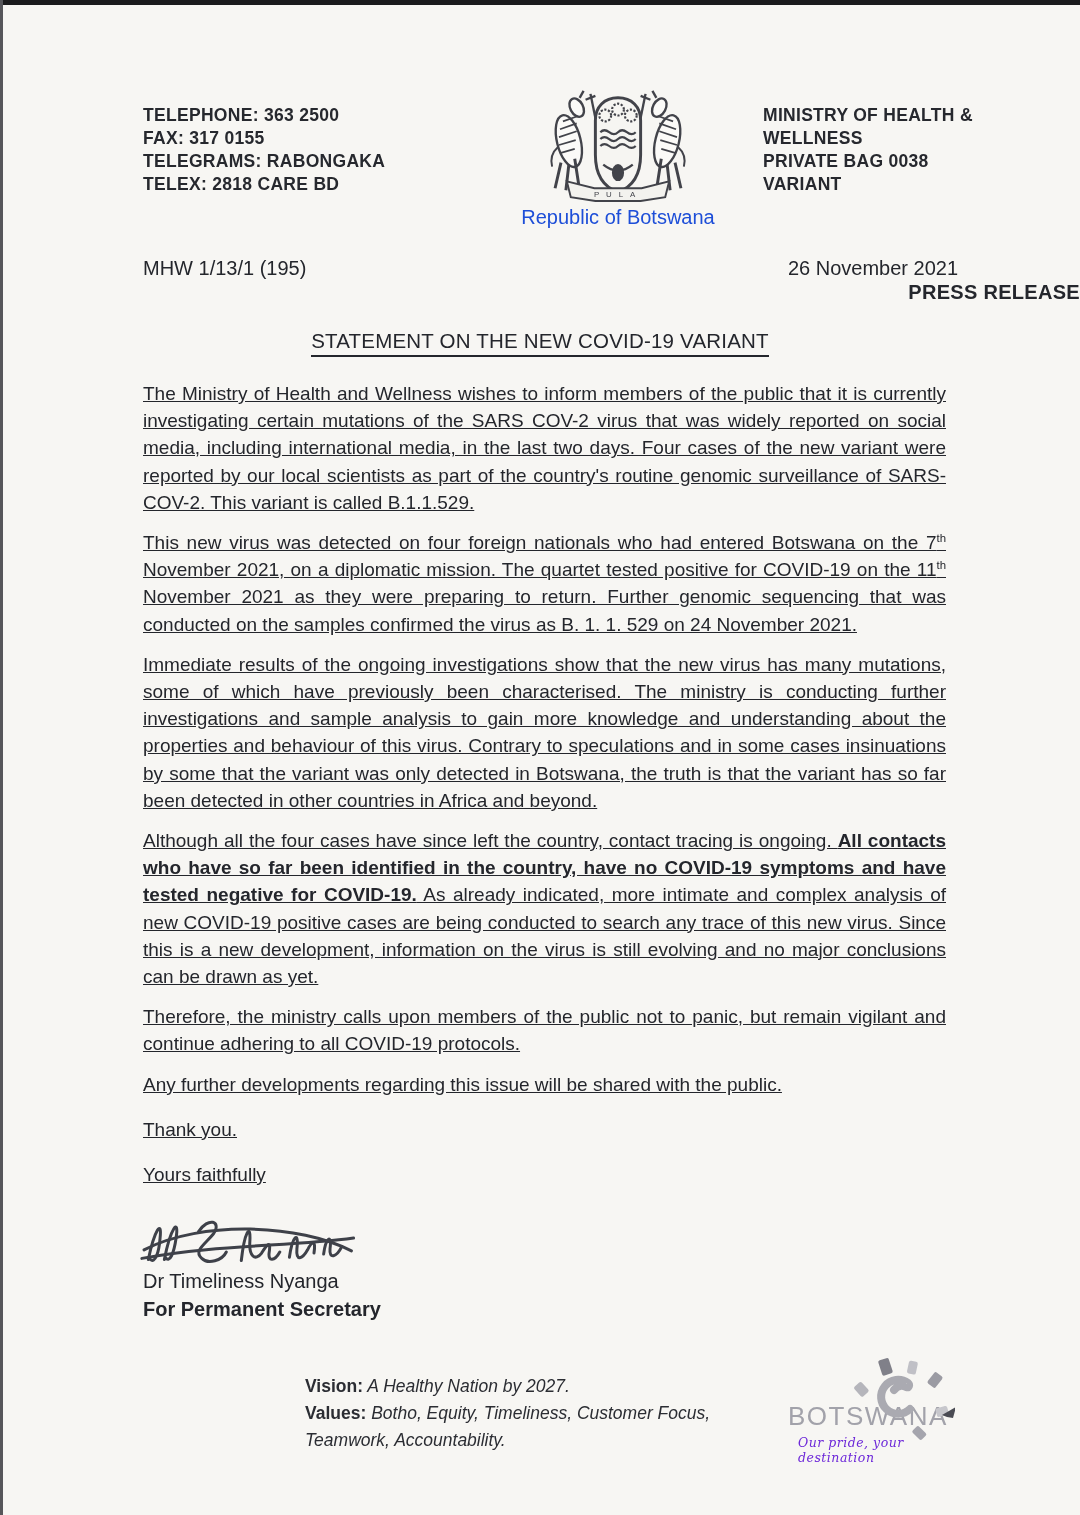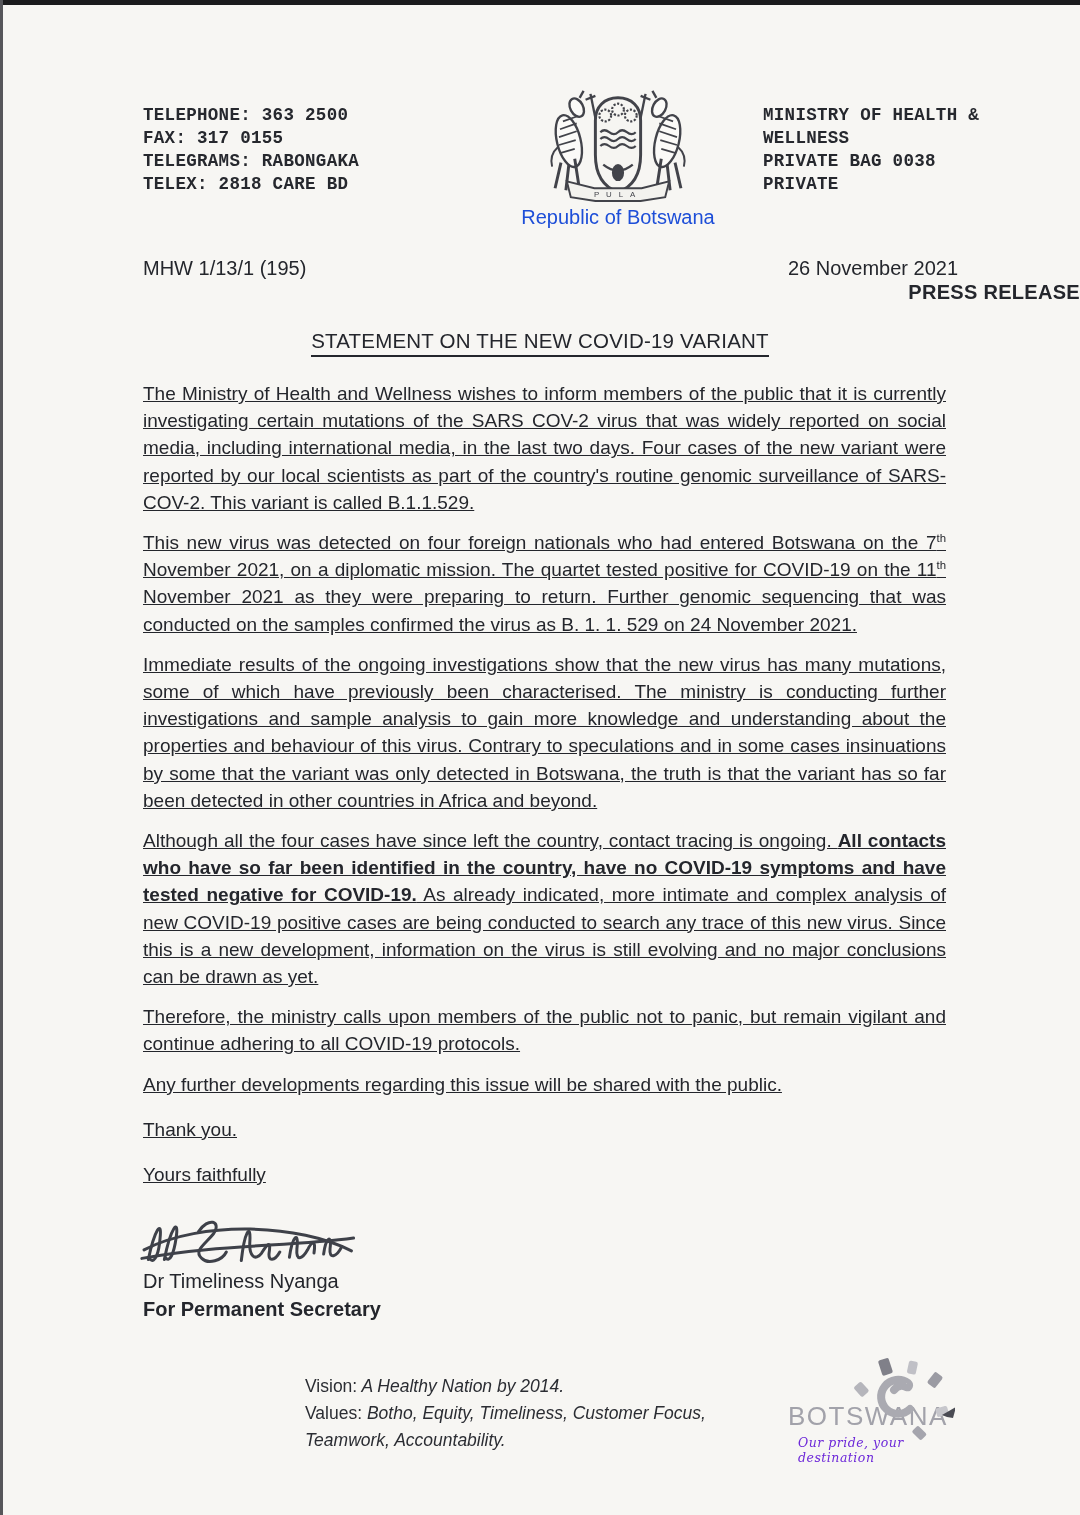--- a/index.html
+++ b/index.html
@@ -8,21 +8,21 @@
     position:relative; width:1080px; height:1515px; margin:0 auto;
     background:#f7f6f3; color:#24262c; overflow:hidden;
     font-family:"Liberation Sans", sans-serif;
   }
   .edge-top { position:absolute; top:0; left:0; right:0; height:5px; background:#1b1b1d; }
   .edge-left { position:absolute; top:0; left:0; bottom:0; width:3px; background:#56565a; }
 
   
   .letterhead { display:flex; justify-content:space-between; margin:96px 45px 0 143px; }
   .contact-block, .ministry-block {
-    font-family:Liberation Mono, monospace; font-weight:700;
+    font-family:Liberation Sans, sans-serif; font-weight:700;
     font-size:17.5px; line-height:23px; letter-spacing:0.3px; color:#26282e;
     padding-top:8px;
   }
   .contact-block { width:330px; }
   .ministry-block { width:272px; }
   .emblem-block { width:230px; text-align:center; margin-top:-10px; }
   .emblem-block svg { display:block; margin:0 auto; }
   .emblem-caption { font-size:20px; color:#1d4ed8; margin-top:2px; }
 
   
@@ -45,21 +45,21 @@
   .sig-block { margin:2px 0 0 143px; }
   .sig-block svg { display:block; margin-left:-6px; }
   .signatory-name { font-size:20px; margin-top:2px; }
   .signatory-title { font-size:20px; font-weight:700; margin-top:5px; }
 
   
   .footer-text {
     position:absolute; left:305px; top:1373px; width:480px;
     font-size:17.5px; line-height:27px; color:#2b2d33;
   }
-  .footer-text .lbl { font-weight:400; font-style:normal;text-align:right; }
+  .footer-text .lbl { font-weight:700; font-style:normal;text-align:right; }
   .footer-text .val { font-style:italic; }
 
   .tourism-logo { position:absolute; left:788px; top:1357px; width:190px; text-align:left; }
   .tourism-logo .sun { position:absolute; top:0; left:62px; }
   .logo-word {
     margin-top:44px; font-size:26px; letter-spacing:1.5px;
     color:#a2a2aa; font-weight:400;
   }
   .logo-tagline {
     margin-top:3px; margin-left:10px; font-size:12.5px; letter-spacing:0.5px;
@@ -121,21 +121,21 @@
           <path d="M28,97 L56,104 L104,104 L132,97 L128,113 L103,117 L57,117 L32,113 Z" fill="#f3f2ee" stroke-width="2"></path>
         </g>
         <text x="80" y="113" text-anchor="middle" font-size="8" letter-spacing="7" fill="#42434a">PULA</text>
       </svg>
       <div class="emblem-caption">Republic of Botswana</div>
     </div>
 
     <div class="ministry-block">
       <div>MINISTRY OF HEALTH &amp; WELLNESS</div>
       <div>PRIVATE BAG 0038</div>
-      <div>PRIVATE</div>
+      <div>VARIANT</div>
     </div>
   </div>
 
   <div class="ref-row">
     <span>MHW 1/13/1 (195)</span>
     <span>26 November 2021</span>
   </div>
 
   <div class="press-release">PRESS RELEASE</div>
 
@@ -165,21 +165,21 @@
         <path d="M172,45 C174,30 180,25 178,40 C177,50 184,48 189,38"></path>
         <path d="M4,41 C58,13 150,17 198,42"></path>
         <path d="M2,49 C70,36 142,38 200,30"></path>
       </g>
     </svg>
     <div class="signatory-name">Dr Timeliness Nyanga</div>
     <div class="signatory-title">For Permanent Secretary</div>
   </div>
 
   <div class="footer-text">
-    <div><span class="lbl">Vision:</span><span class="val"> A Healthy Nation by 2014.</span></div>
+    <div><span class="lbl">Vision:</span><span class="val"> A Healthy Nation by 2027.</span></div>
     <div><span class="lbl">Values:</span><span class="val"> Botho, Equity, Timeliness, Customer Focus, Teamwork, Accountability.</span></div>
   </div>
 
   <div class="tourism-logo">
     <svg class="sun" width="105" height="92" viewBox="0 0 105 92">
       <g>
         <rect x="30" y="2" width="11" height="16" rx="2" fill="#808089" transform="rotate(-18 35 10)"></rect>
         <rect x="58" y="4" width="9" height="13" rx="2" fill="#c0c0c6" transform="rotate(12 62 10)"></rect>
         <rect x="80" y="16" width="10" height="14" rx="2" fill="#9b9ba3" transform="rotate(38 85 23)"></rect>
         <rect x="6" y="26" width="10" height="13" rx="2" fill="#b5b5bb" transform="rotate(-42 11 32)"></rect>

